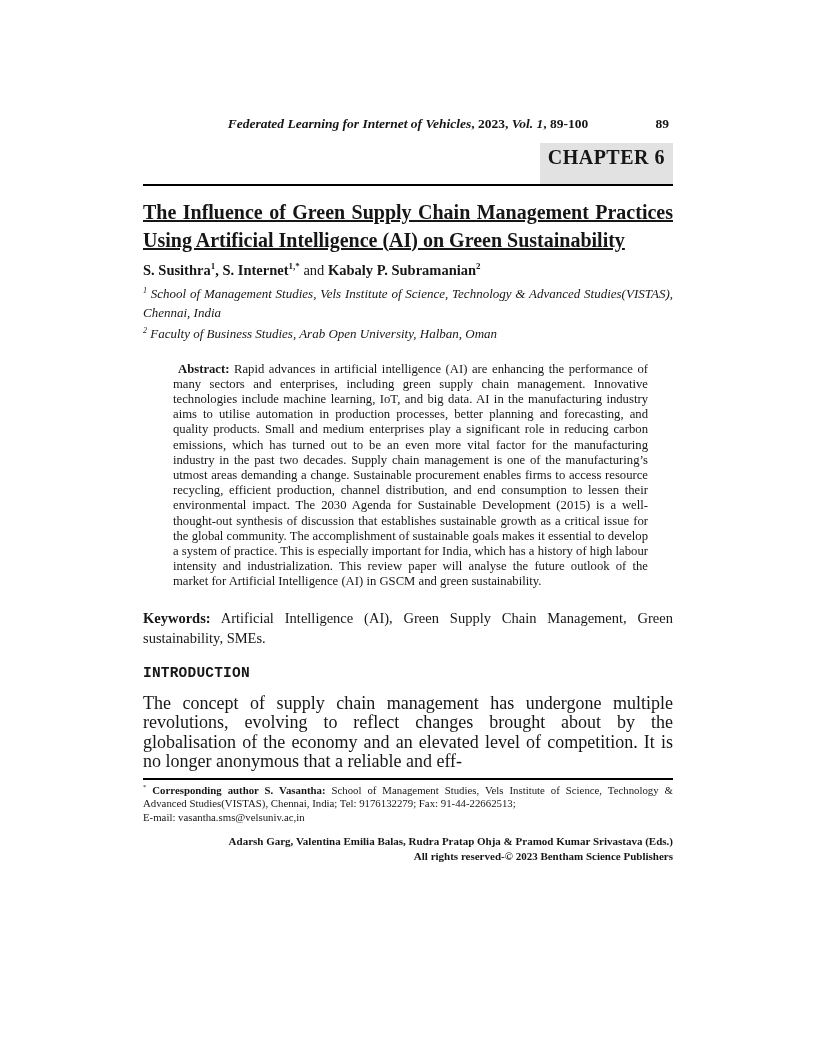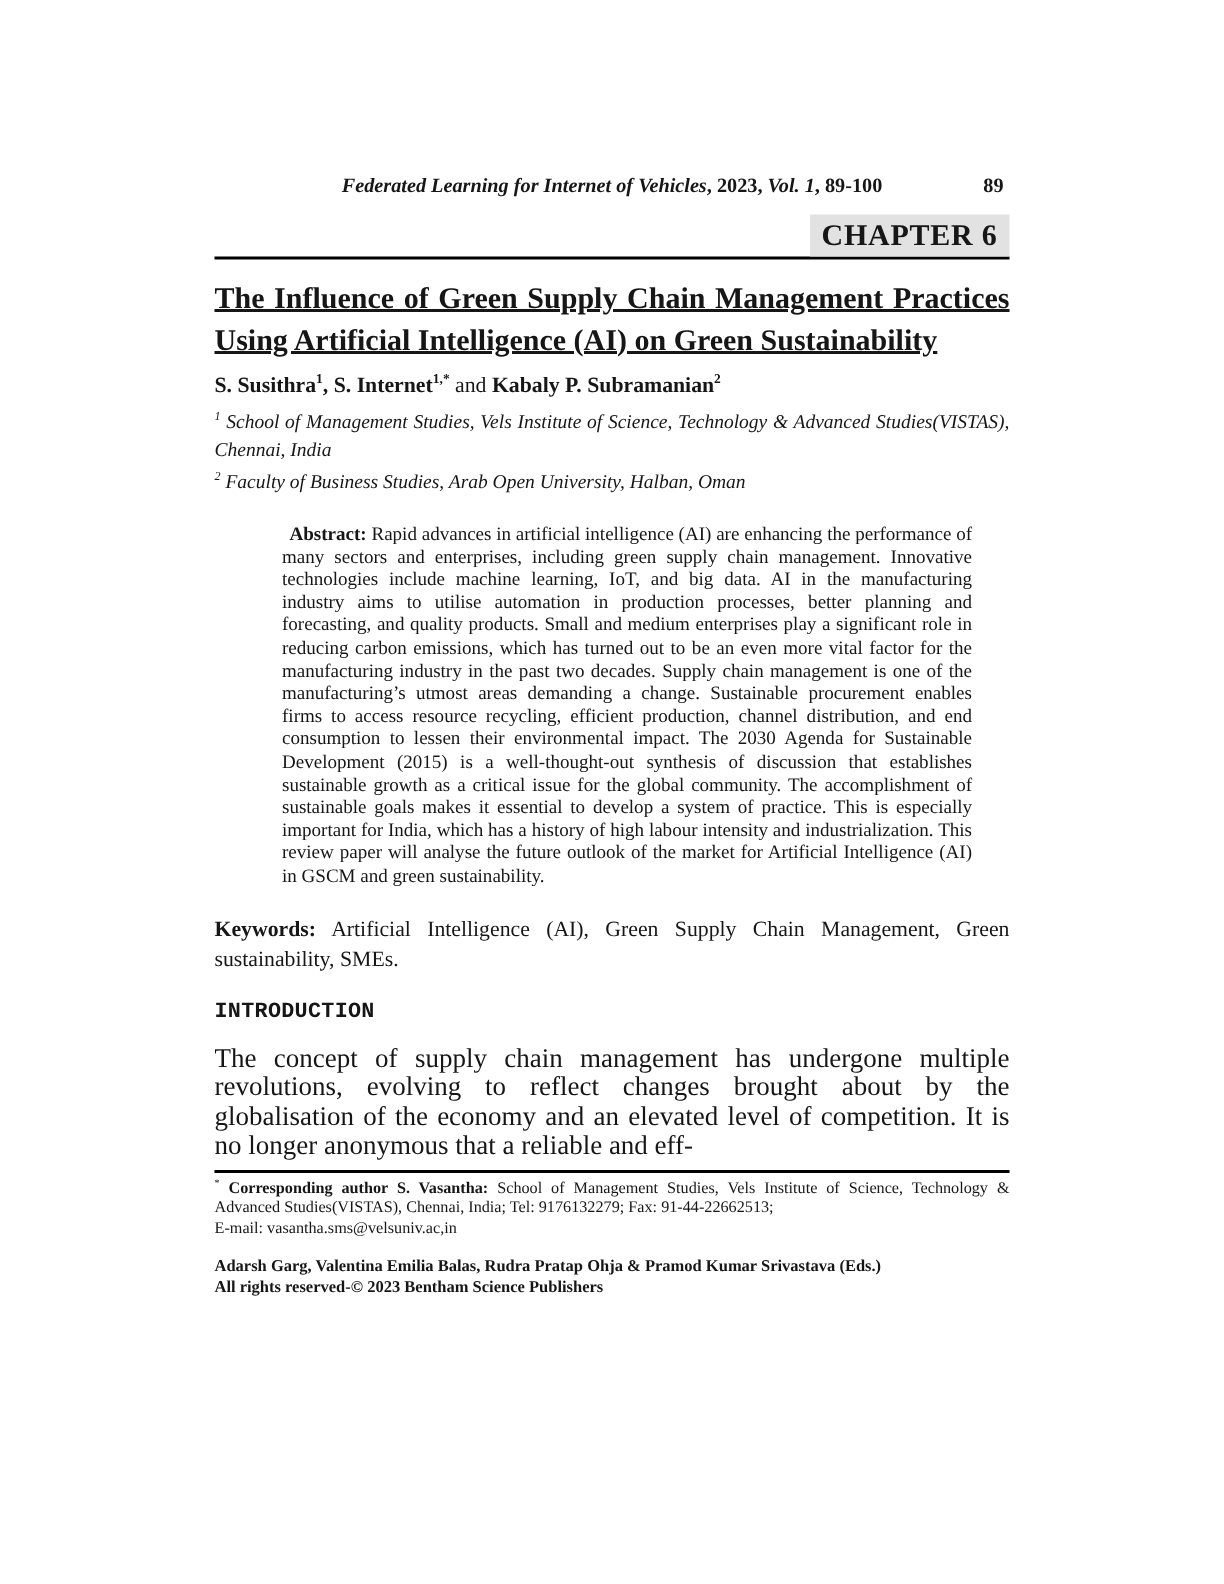--- a/index.html
+++ b/index.html
@@ -32,21 +32,21 @@
     margin-top: 11px;
     border-bottom: 2px solid #000;
     text-align: right;
   }
   .chapter-label {
     display: inline-block;
     background: var(--chapter-highlight, #e2e2e2);
     font-weight: bold;
     font-size: 20px;
     line-height: 24px;
-    padding: 2px 8px 2px 8px;
+    padding: 2px 8px 15px 8px;
     letter-spacing: 0.5px;
   }
 
   .title {
     margin: 13px 0 0 0;
     font-size: 20px;
     font-weight: bold;
     line-height: 27.5px;
     text-align: justify;
     text-decoration: underline;
@@ -62,21 +62,21 @@
   .affil {
     margin: 6px 0 0 0;
     font-style: italic;
     font-size: 13px;
     line-height: 18.5px;
     text-align: justify;
   }
   .affil.second { margin-top: 3px; }
 
   .abstract {
-    margin: 18px 25px 0 45px;
+    margin: 18px 25px 0 30px;
     font-size: 12.7px;
     line-height: 15.2px;
     text-align: justify;
     text-indent: 5px;
   }
   .abstract .label { font-weight: bold; }
 
   .keywords {
     margin: 18px 0 0 0;
     font-size: 14.5px;
@@ -105,21 +105,21 @@
     border-top: 2px solid #000;
     padding-top: 4px;
     font-size: 10.8px;
     line-height: 13.6px;
     text-align: justify;
   }
   .footnote .label { font-weight: bold; }
 
   .footer {
     margin: 10px 0 0 0;
-    text-align: left;
+    text-align: right;
     font-weight: bold;
     font-size: 11px;
     line-height: 14.5px;
   }
 </style>
 </head>
 <body>
 
 <div class="page">
 

